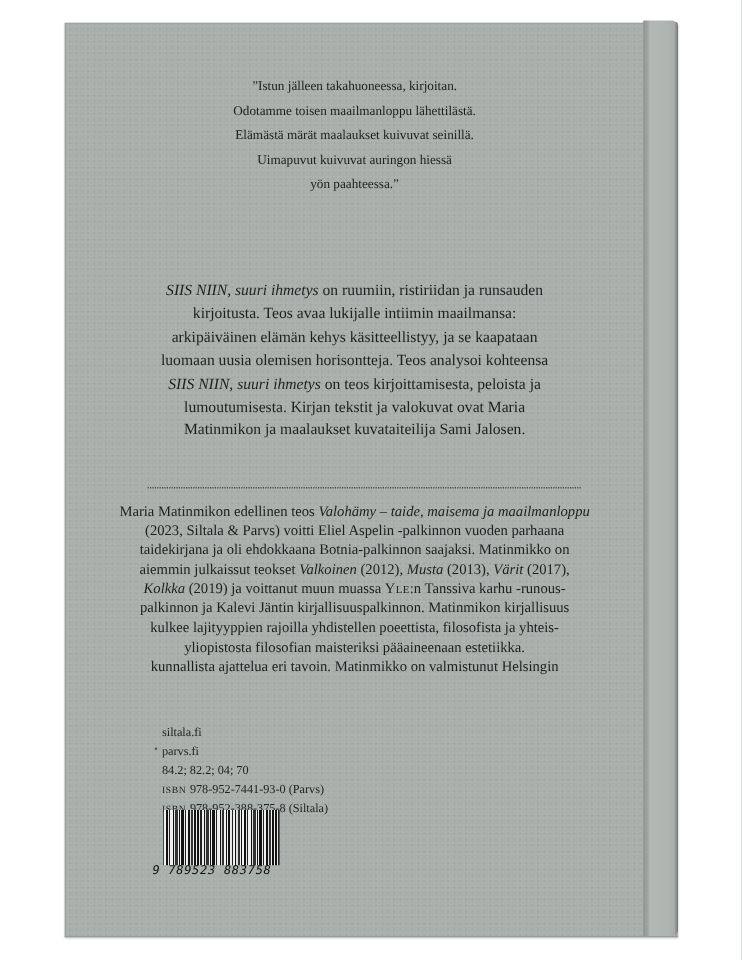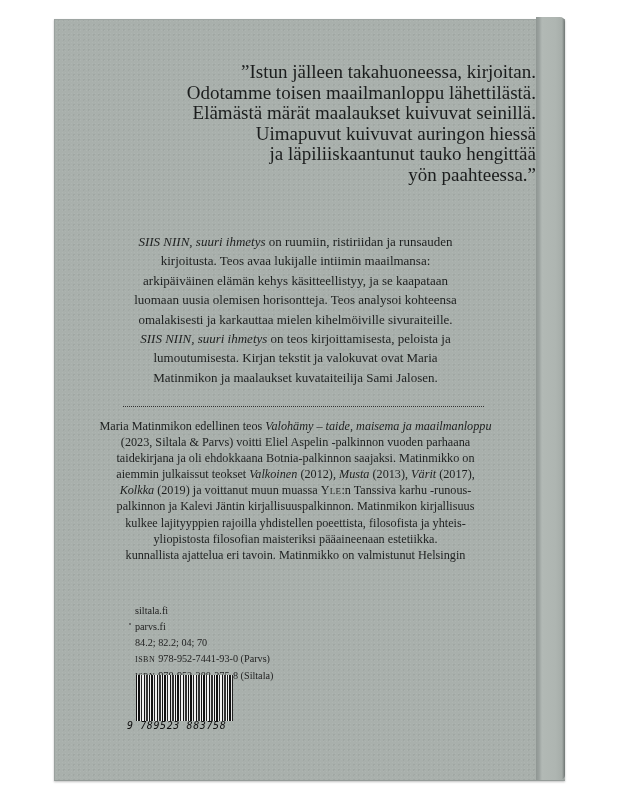--- a/index.html
+++ b/index.html
@@ -20,21 +20,21 @@
     border-left:1px solid #9aa19e;
     border-bottom:1px solid #959c99;
   }
   .spine {
     position:absolute; right:0; top:-3px; width:29px; height:763px;
     background:linear-gradient(90deg,#8f9693 0px,#9aa19e 3px,#b2b9b5 6px,#aeb5b1 20px,#a6ada9 26px,#6e7472 29px);
     border-radius:0 5px 5px 0;
   }
   .quote {
     position:absolute; left:0; right:29px; top:42px;
-    text-align:right; color:#1b1d1d; font-size:19px; line-height:20.5px;
+    text-align:center; color:#1b1d1d; font-size:11px; line-height:20.5px;
     font-family:"Liberation Serif","DejaVu Serif",serif;
   }
   .quote div { white-space:nowrap; }
   .desc {
     position:absolute; left:0; right:29px; top:212px;
     text-align:center; color:#1d1f1f; font-size:13px; line-height:19.4px;
     font-family:"Liberation Serif","DejaVu Serif",serif;
   }
   .desc div { white-space:nowrap; }
   .desc i, .bio i { font-style:italic; }
@@ -71,30 +71,28 @@
 <body>
 
 <div class="book">
   <div class="spine"></div>
 
   <div class="quote">
     <div>”Istun jälleen takahuoneessa, kirjoitan.</div>
     <div>Odotamme toisen maailmanloppu lähettilästä.</div>
     <div>Elämästä märät maalaukset kuivuvat seinillä.</div>
     <div>Uimapuvut kuivuvat auringon hiessä</div>
-    <div>ja läpiliiskaantunut tauko hengittää</div>
     <div>yön paahteessa.”</div>
   </div>
 
   <div class="desc">
     <div><i>SIIS NIIN, suuri ihmetys</i><span> on ruumiin, ristiriidan ja runsauden</span></div>
     <div>kirjoitusta. Teos avaa lukijalle intiimin maailmansa:</div>
     <div>arkipäiväinen elämän kehys käsitteellistyy, ja se kaapataan</div>
     <div>luomaan uusia olemisen horisontteja. Teos analysoi kohteensa</div>
-    <div>omalakisesti ja karkauttaa mielen kihelmöiville sivuraiteille.</div>
     <div><i>SIIS NIIN, suuri ihmetys</i><span> on teos kirjoittamisesta, peloista ja</span></div>
     <div>lumoutumisesta. Kirjan tekstit ja valokuvat ovat Maria</div>
     <div>Matinmikon ja maalaukset kuvataiteilija Sami Jalosen.</div>
   </div>
 
   <div class="sep"></div>
 
   <div class="bio">
     <div><span>Maria Matinmikon edellinen teos </span><i>Valohämy – taide, maisema ja maailmanloppu</i></div>
     <div>(2023, Siltala &amp; Parvs) voitti Eliel Aspelin -palkinnon vuoden parhaana</div>

